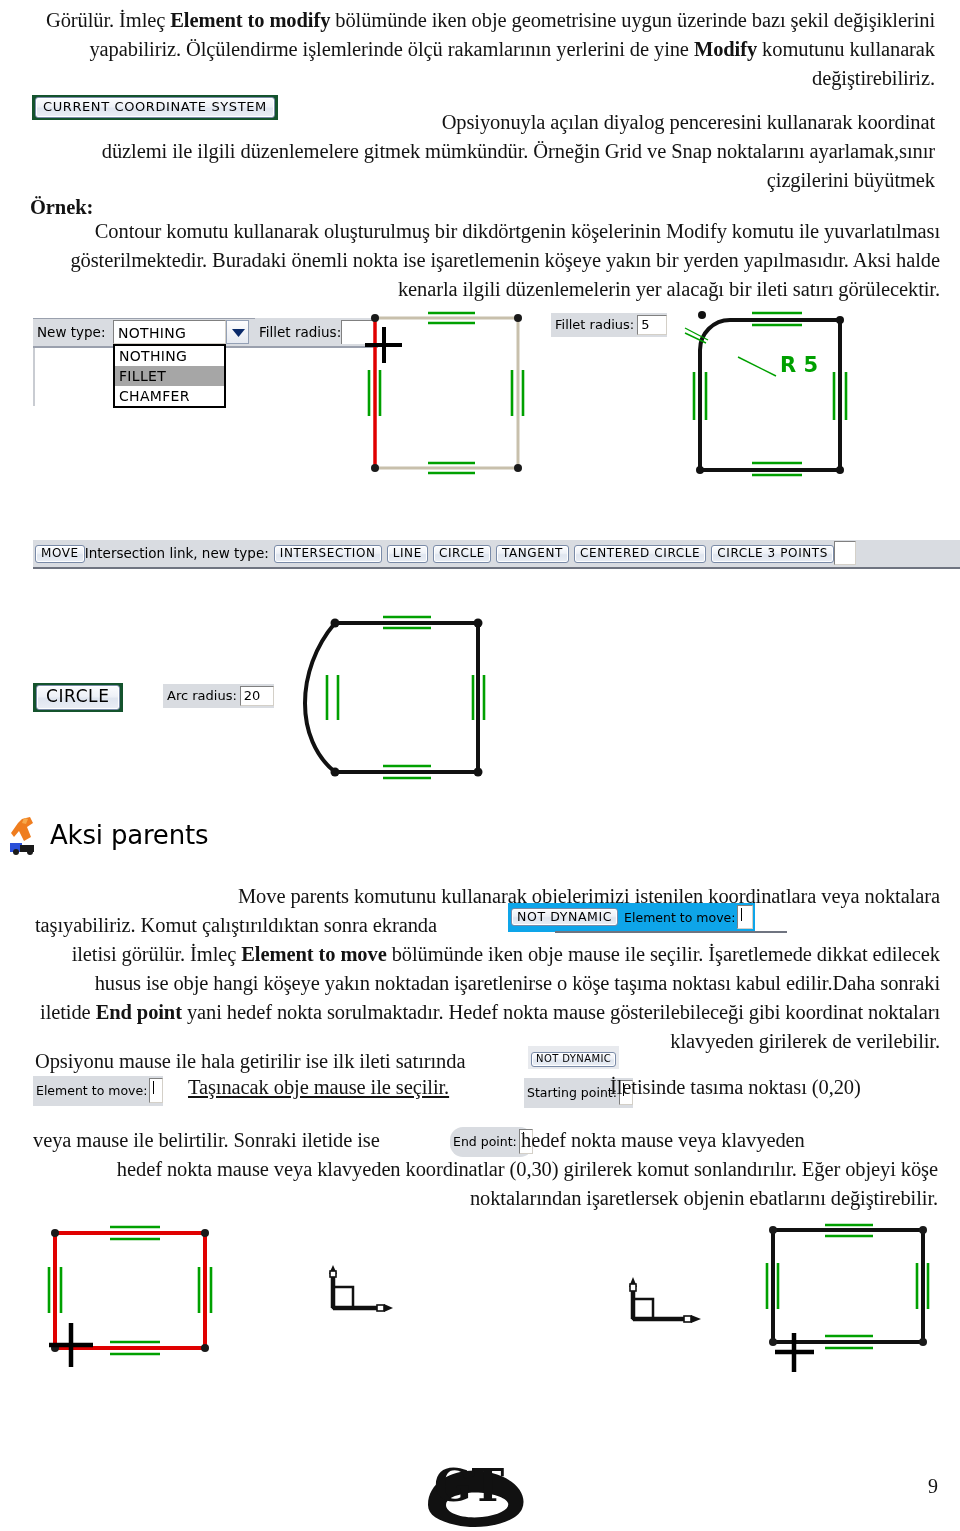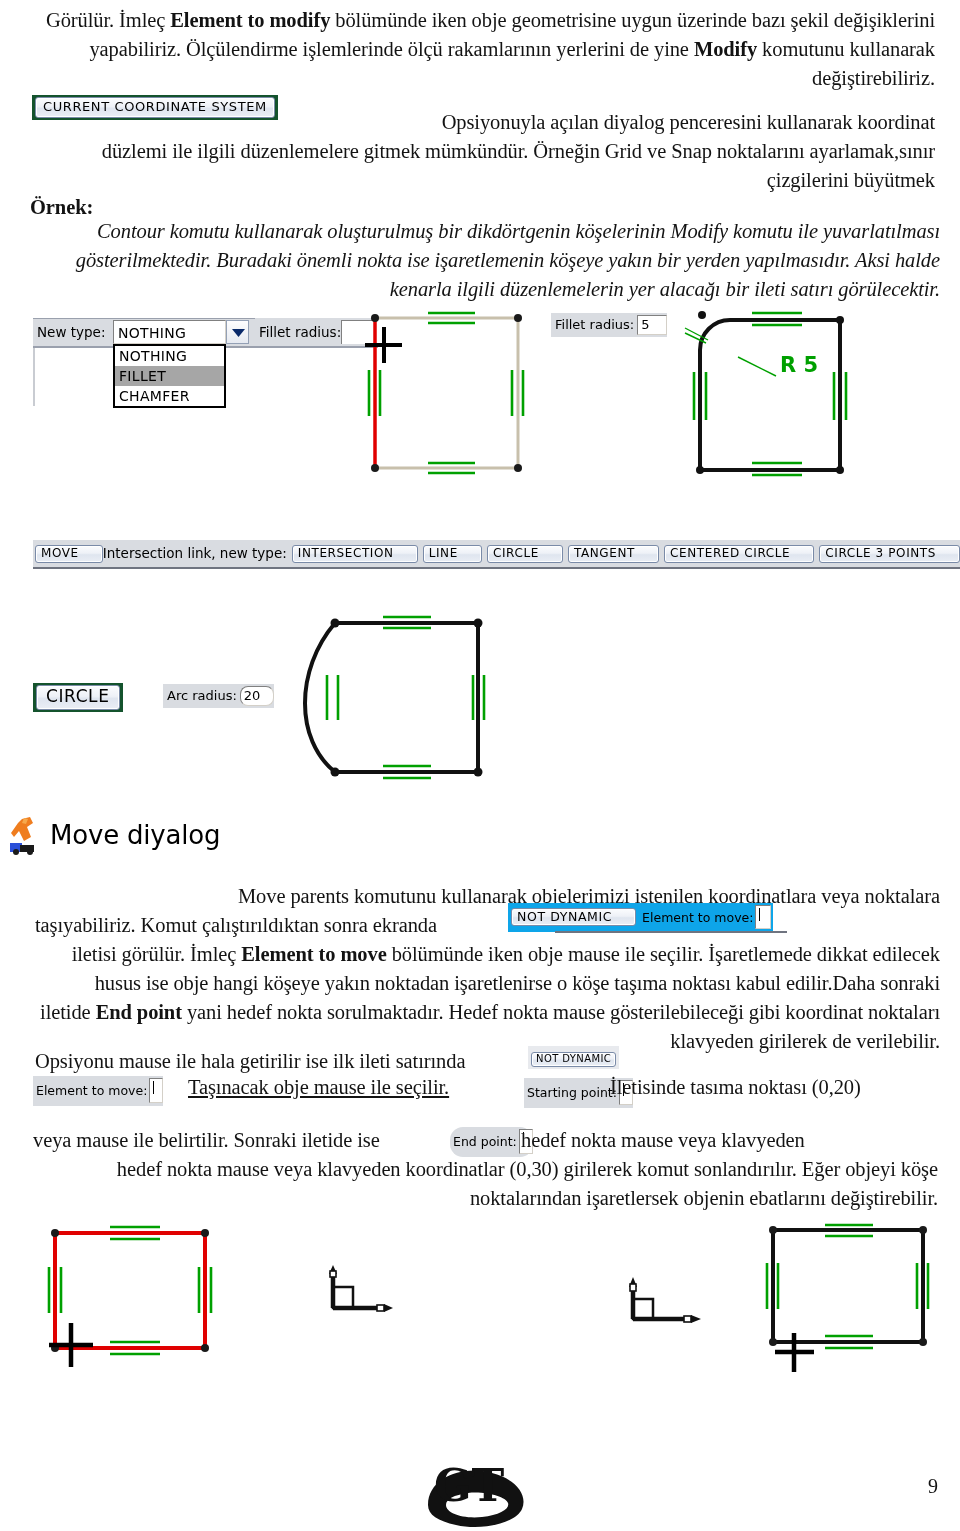--- a/index.html
+++ b/index.html
@@ -44,21 +44,21 @@
     letter-spacing: 0.6px;
     color: #000;
     background: linear-gradient(to bottom, #fbfcfe 0%, #eef1f7 45%, #dfe5ef 55%, #eaeef5 100%);
     border: 1px solid #7a8ba8;
     border-radius: 3px;
     padding: 2px 7px 3px 7px;
     box-shadow: inset 0 0 0 1px #ffffff;
     white-space: nowrap;
     line-height: 1.05;
   }
-  .win-btn.small { font-size: 12px; padding: 1px 23px 2px 5px; }
+  .win-btn.small { font-size: 12px; padding: 1px 5px 2px 5px; }
   .win-btn.tiny  { font-size: 10px; padding: 1px 4px 1px 4px; letter-spacing: 0.4px;}
 
   .btn-wrap {
     display: inline-block;
     background: #14532d;
     padding: 2px 3px;
   }
 
   .field-group {
     display: inline-block;
@@ -252,21 +252,21 @@
 
   <div class="para" style="left:305px; top:108px; width:630px;">
     <span class="inline-run">Opsiyonuyla açılan diyalog penceresini kullanarak koordinat</span>
   </div>
   <div class="para" style="left:30px; top:137px; width:905px;">
     <span class="inline-run">düzlemi ile ilgili düzenlemelere gitmek mümkündür. Örneğin Grid ve Snap noktalarını ayarlamak,sınır çizgilerini büyütmek</span>
   </div>
   <div class="para" style="left:30px; top:193px;">
     <b>Örnek:</b>
   </div>
-  <div class="para" style="left:30px; top:217px; width:910px;font-style:italic;">
+  <div class="para" style="left:30px; top:217px; width:910px;">
     <span class="inline-run">Contour komutu kullanarak oluşturulmuş bir dikdörtgenin köşelerinin Modify komutu ile yuvarlatılması gösterilmektedir. Buradaki önemli nokta ise işaretlemenin köşeye yakın bir yerden yapılmasıdır. Aksi halde kenarla ilgili düzenlemelerin yer alacağı bir ileti satırı görülecektir.</span>
   </div>
 
   <div id="dropdown-widget">
     <div class="dd-bar"></div>
     <div class="dd-label">New type:</div>
     <div class="dd-combo">NOTHING</div>
     <div class="dd-arrow">
       <svg width="15" height="10" viewBox="0 0 15 10">
         <polygon points="1,1 14,1 7.5,9" fill="#0a2a6a"></polygon>
@@ -358,21 +358,21 @@
     <span class="win-btn small">CENTERED CIRCLE</span>
     <span class="win-btn small">CIRCLE 3 POINTS</span><span class="field-box" style="min-width:14px; height:19px; vertical-align:middle;"></span>
   </div>
   <div class="tb-underline" style="left:33px; top:567px; width:927px;"></div>
 
   <div style="position:absolute; left:33px; top:683px;" class="btn-wrap">
     <span class="win-btn" style="font-size:17px; padding:2px 9px 3px 9px;">CIRCLE</span>
   </div>
 
   <div style="position:absolute; left:163px; top:684px;" class="field-group">
-    <span class="field-label">Arc radius:</span><span class="field-box" style="min-width:26px;border-radius:8px;">20</span>
+    <span class="field-label">Arc radius:</span><span class="field-box" style="min-width:26px;">20</span>
   </div>
 
   <svg class="draw" style="left:295px; top:600px;" width="320" height="220" viewBox="0 0 320 220">
     <path d="M 40 23 C 0 70 0 140 40 172" fill="none" stroke="#111" stroke-width="4"></path>
     <line x1="40" y1="23" x2="183" y2="23" stroke="#111" stroke-width="4"></line>
     <line x1="183" y1="23" x2="183" y2="172" stroke="#111" stroke-width="4"></line>
     <line x1="183" y1="172" x2="40" y2="172" stroke="#111" stroke-width="4"></line>
     <g stroke="#00a000" stroke-width="2.6">
       <line x1="88" y1="17" x2="136" y2="17"></line>
       <line x1="88" y1="28" x2="136" y2="28"></line>
@@ -393,21 +393,21 @@
 
   <div class="moveparents-head">
     <svg width="34" height="40" viewBox="0 0 34 40">
       <rect x="2" y="28" width="12" height="9" fill="#2b4fd8"></rect>
       <rect x="12" y="30" width="14" height="7" fill="#1a1a1a"></rect>
       <circle cx="8" cy="37" r="3" fill="#1a1a1a"></circle>
       <circle cx="22" cy="37" r="3" fill="#1a1a1a"></circle>
       <path d="M14 4 L22 2 L25 8 L19 12 L23 22 L16 26 L11 16 L6 22 L3 18 L10 8 Z" fill="#ef7d1f"></path>
       <path d="M16 3 L20 4 L18 9 L14 8 Z" fill="#f6a94c"></path>
     </svg>
-    <span class="mp-title">Move diyalog</span>
+    <span class="mp-title">Aksi parents</span>
   </div>
 
   <div class="para" style="left:50px; top:882px; width:890px;">
     <span>Move parents komutunu kullanarak objelerimizi istenilen koordinatlara veya noktalara</span>
   </div>
   <div class="para" style="left:35px; top:911px;">
     <span>taşıyabiliriz. Komut çalıştırıldıktan sonra ekranda</span>
   </div>
 
   <div style="position:absolute; left:508px; top:903px; background:#0ea5e9; padding:2px 2px 3px 3px; white-space:nowrap;">

